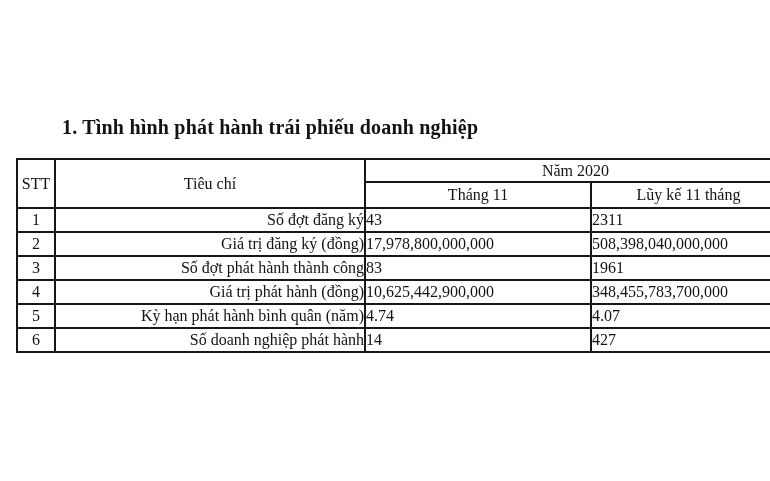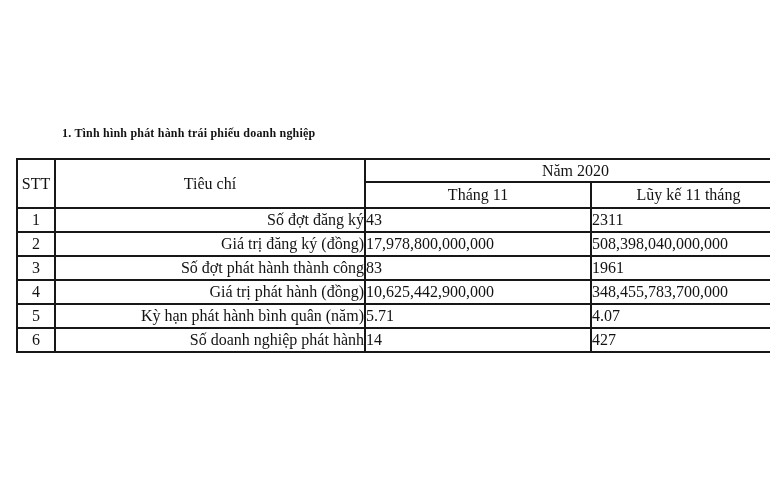--- a/index.html
+++ b/index.html
@@ -11,22 +11,22 @@
     height: 481px;
     position: relative;
     background: #ffffff;
     font-family: "Liberation Serif", "DejaVu Serif", serif;
     color: #131313;
     overflow: hidden;
   }
   .section-title {
     position: absolute;
     left: 62px;
-    top: 126px;
-    font-size: 12px;
+    top: 116px;
+    font-size: 20px;
     font-weight: bold;
     white-space: nowrap;
     letter-spacing: 0.2px;
   }
   table.data-table {
     position: absolute;
     left: 16px;
     top: 142px;
     width: 769px;
     border-collapse: collapse;
@@ -94,21 +94,21 @@
     </tr>
     <tr class="data-row">
       <td class="c-center">4</td>
       <td class="c-label">Giá trị phát hành (đồng)</td>
       <td class="c-num">10,625,442,900,000</td>
       <td class="c-num">348,455,783,700,000</td>
     </tr>
     <tr class="data-row">
       <td class="c-center">5</td>
       <td class="c-label">Kỳ hạn phát hành bình quân (năm)</td>
-      <td class="c-num">5.71</td>
+      <td class="c-num">4.74</td>
       <td class="c-num">4.07</td>
     </tr>
     <tr class="data-row">
       <td class="c-center">6</td>
       <td class="c-label">Số doanh nghiệp phát hành</td>
       <td class="c-num">14</td>
       <td class="c-num">427</td>
     </tr>
   </tbody>
 </table>

